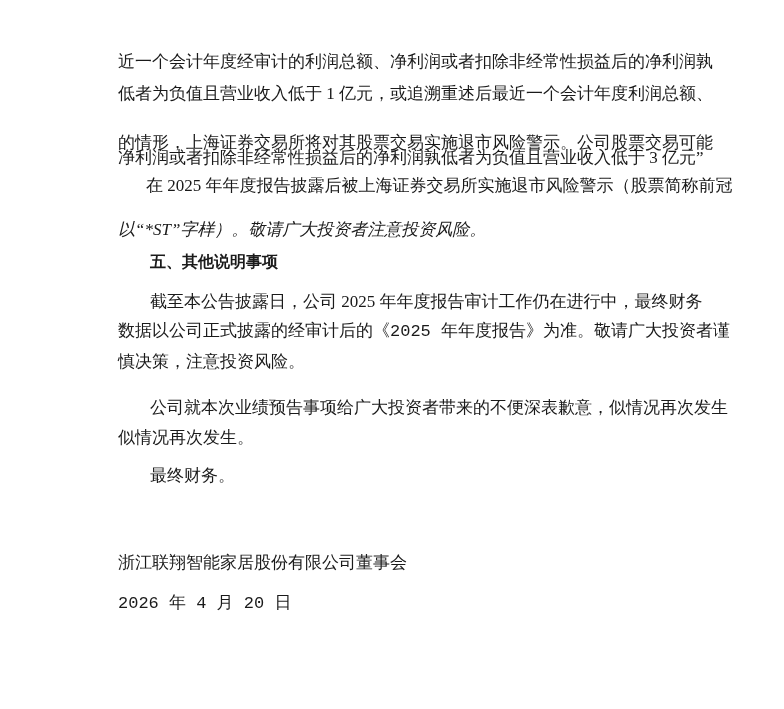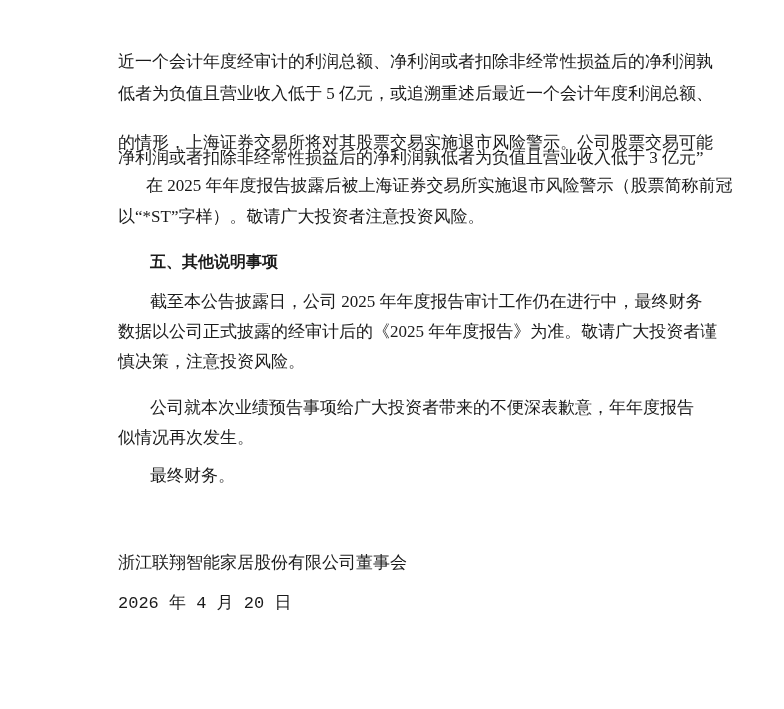--- a/index.html
+++ b/index.html
@@ -45,33 +45,33 @@
     }
     .right {
     }
   </style>
 </head>
 <body>
 
 <div class="page">
 
   <div class="line justify" style="top:52px;">近一个会计年度经审计的利润总额、净利润或者扣除非经常性损益后的净利润孰</div>
-  <div class="line justify" style="top:84px;">低者为负值且营业收入低于 5 亿元，或追溯重述后最近一个会计年度利润总额、</div>
+  <div class="line justify" style="top:84px;">低者为负值且营业收入低于 1 亿元，或追溯重述后最近一个会计年度利润总额、</div>
   <div class="line justify" style="top:115px;margin-top:33px;">净利润或者扣除非经常性损益后的净利润孰低者为负值且营业收入低于 3 亿元”</div>
   <div class="line justify" style="top:133px;">的情形，上海证券交易所将对其股票交易实施退市风险警示。公司股票交易可能</div>
   <div class="line justify" style="top:176px;margin-left:28px;">在 2025 年年度报告披露后被上海证券交易所实施退市风险警示（股票简称前冠</div>
-  <div class="line" style="top:207px;">以“*ST”字样）。敬请广大投资者注意投资风险。</div>
+  <div class="line" style="top:220px;font-style:italic;">以“*ST”字样）。敬请广大投资者注意投资风险。</div>
 
   <div class="line indent heading" style="top:252px;">五、其他说明事项</div>
 
   <div class="line indent justify" style="top:292px;">截至本公告披露日，公司 2025 年年度报告审计工作仍在进行中，最终财务</div>
-  <div class="line justify" style="top:322px;">数据以公司正式披露的经审计后的《2025 年年度报告》为准。敬请广大投资者谨</div>
+  <div class="line justify" style="top:322px;font-family:Liberation Mono, monospace;">数据以公司正式披露的经审计后的《2025 年年度报告》为准。敬请广大投资者谨</div>
   <div class="line" style="top:352px;">慎决策，注意投资风险。</div>
 
-  <div class="line indent justify" style="top:398px;">公司就本次业绩预告事项给广大投资者带来的不便深表歉意，年年度报告</div>
+  <div class="line indent justify" style="top:398px;">公司就本次业绩预告事项给广大投资者带来的不便深表歉意，似情况再次发生</div>
   <div class="line" style="top:428px;">似情况再次发生。</div>
 
   <div class="line indent" style="top:466px;">最终财务。</div>
 
   <div class="line right" style="top:553px;">浙江联翔智能家居股份有限公司董事会</div>
 
   <div class="line right" style="top:594px;font-family:Liberation Mono, monospace;">2026 年 4 月 20 日</div>
 
 </div>
 

